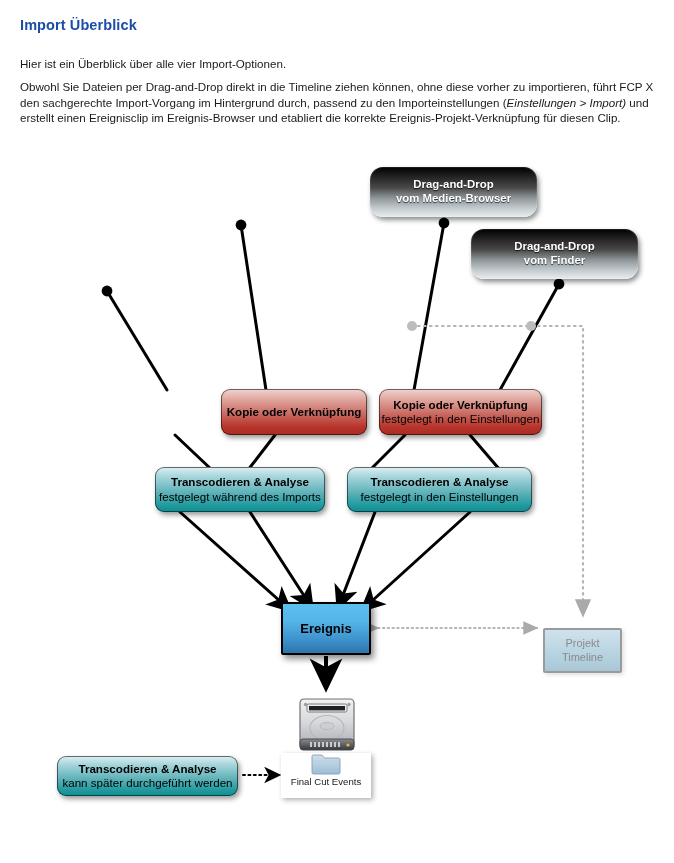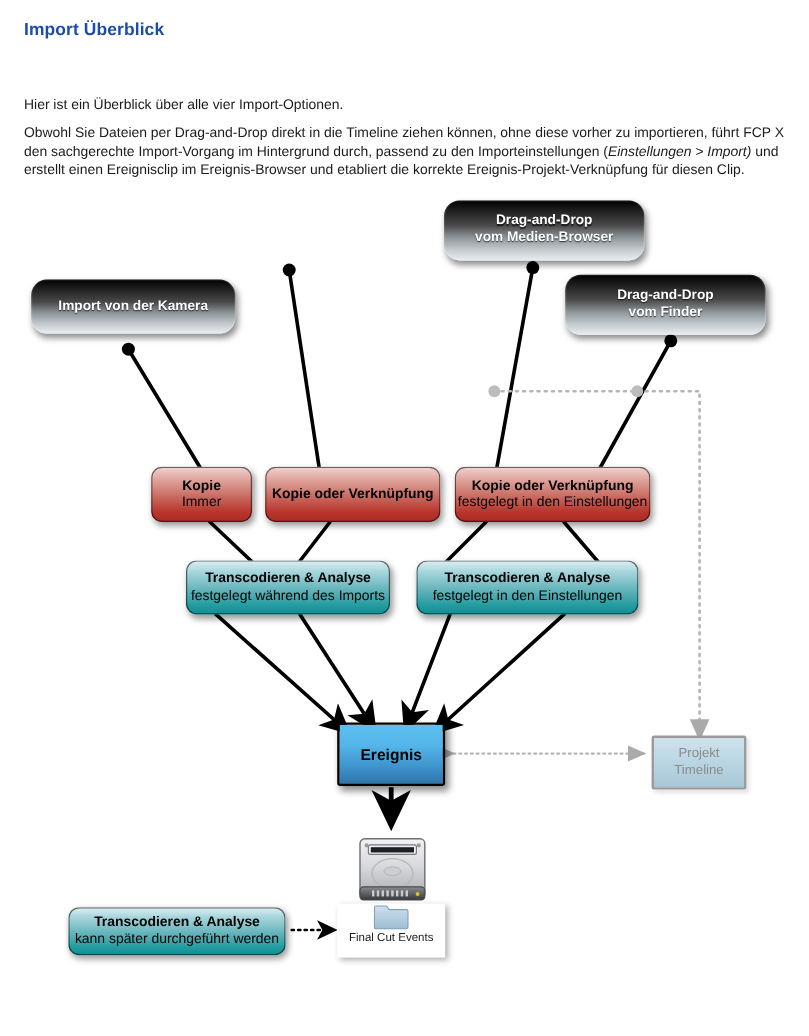--- a/index.html
+++ b/index.html
@@ -9,21 +9,21 @@
     -webkit-font-smoothing:antialiased;position:relative;overflow:hidden;
   }
   #page{position:relative;width:543px;height:863px;}
 
   
   .page-title{
     position:absolute;left:20px;top:17px;
     font-size:14.5px;font-weight:bold;color:#1b4ca8;letter-spacing:.1px;
   }
   .para{
-    position:absolute;color:#1a1a1a;font-size:11.6px;line-height:15.6px;margin-top:24px;
+    position:absolute;color:#1a1a1a;font-size:11.6px;line-height:15.6px;
   }
   .para.p1{left:20px;top:56px;width:620px;}
   .para.p2{left:20px;top:79px;width:638px;}
   .para em{font-style:italic;}
 
   
   #diagram{position:absolute;left:0;top:150px;width:674px;height:713px;}
   #edges{position:absolute;left:0;top:0;width:674px;height:713px;}
 
   
@@ -155,39 +155,32 @@
 
       <g stroke="#b5b5b5" stroke-width="1.8" fill="none" stroke-dasharray="1.6 3.2" stroke-linecap="round" marker-end="url(#arrowGray)" marker-start="url(#arrowGray)">
         <path d="M378,478 L537,478"></path>
       </g>
 
       <g stroke="#000" stroke-width="2" fill="none" stroke-dasharray="2 3.4" stroke-linecap="round" marker-end="url(#arrowBlack)">
         <path d="M243,625 L279,625"></path>
       </g>
     </svg>
 
-    <div class="node src" style="left:26px;top:83px;width:170px;height:45px;">
-      <span class="l1">Import von der Kamera</span>
-    </div>
 
 
     <div class="node src" style="left:370px;top:17px;width:167px;height:50px;">
       <span class="l1">Drag-and-Drop</span>
       <span class="l2">vom Medien-Browser</span>
     </div>
 
     <div class="node src" style="left:471px;top:79px;width:167px;height:50px;">
       <span class="l1">Drag-and-Drop</span>
       <span class="l2">vom Finder</span>
     </div>
 
-    <div class="node red" style="left:126px;top:239px;width:84px;height:46px;">
-      <span class="l1">Kopie</span>
-      <span class="l2">Immer</span>
-    </div>
 
     <div class="node red" style="left:221px;top:239px;width:146px;height:46px;">
       <span class="l1">Kopie oder Verknüpfung</span>
     </div>
 
     <div class="node red" style="left:379px;top:239px;width:163px;height:46px;">
       <span class="l1">Kopie oder Verknüpfung</span>
       <span class="l2">festgelegt in den Einstellungen</span>
     </div>
 
@@ -203,21 +196,21 @@
 
     <div class="node teal" style="left:57px;top:606px;width:181px;height:40px;">
       <span class="l1">Transcodieren &amp; Analyse</span>
       <span class="l2">kann später durchgeführt werden</span>
     </div>
 
     <div class="node event" style="left:281px;top:452px;width:90px;height:53px;">
       <span>Ereignis</span>
     </div>
 
-    <div class="node ghost" style="left:543px;top:463px;width:79px;height:45px;">
+    <div class="node ghost" style="left:543px;top:478px;width:79px;height:45px;">
       <span class="l1">Projekt</span>
       <span class="l2">Timeline</span>
     </div>
 
     <svg class="hdd" style="left:296px;top:545px;" width="62" height="68" viewBox="0 0 62 68">
       <defs>
         <linearGradient id="hdBody" x1="0" y1="0" x2="0" y2="1">
           <stop offset="0" stop-color="#f2f2f4"></stop>
           <stop offset="0.45" stop-color="#d8d9dc"></stop>
           <stop offset="1" stop-color="#a9abae"></stop>

